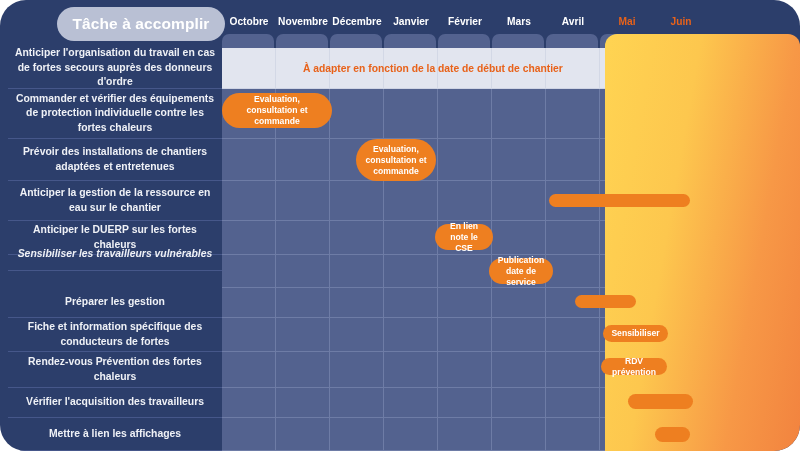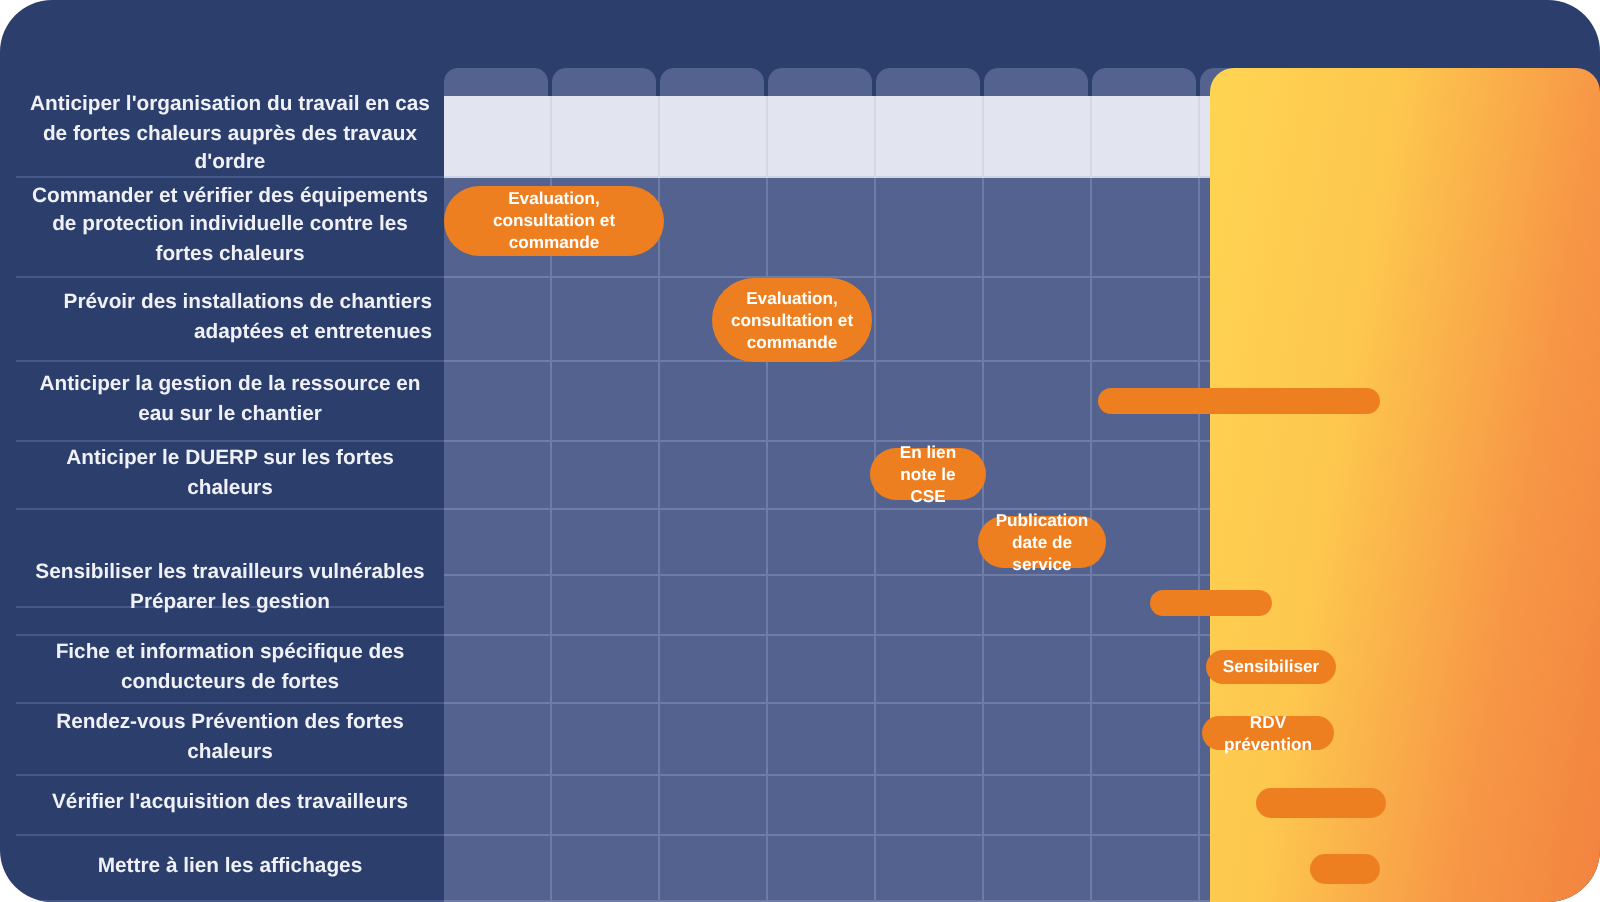--- a/index.html
+++ b/index.html
@@ -187,41 +187,56 @@
       <div class="cell" style="left: 324px; width: 54px; top: 384px; height: 33px;"></div>
       <div class="cell" style="left: 378px; width: 54px; top: 384px; height: 33px;"></div>
       <div class="cell" style="left: 432px; width: 54px; top: 384px; height: 33px;"></div>
     </div>
 
   <div id="heat">
     
     
   </div>
 
+  <div id="header">
+    <div id="task-pill">Tâche à accomplir</div>
+    <div id="months">
+        <div class="month-head" style="left: 222px; width: 54px;">Octobre</div>
+        <div class="month-head" style="left: 276px; width: 54px;">Novembre</div>
+        <div class="month-head" style="left: 330px; width: 54px;">Décembre</div>
+        <div class="month-head" style="left: 384px; width: 54px;">Janvier</div>
+        <div class="month-head" style="left: 438px; width: 54px;">Février</div>
+        <div class="month-head" style="left: 492px; width: 54px;">Mars</div>
+        <div class="month-head" style="left: 546px; width: 54px;">Avril</div>
+        <div class="month-head hot" style="left: 600px; width: 54px;">Mai</div>
+        <div class="month-head hot" style="left: 654px; width: 54px;">Juin</div>
+      </div>
+  </div>
 
   <div id="row-labels">
-      <div class="row-label" style="top: 48px; height: 41px;">Anticiper l'organisation du travail en cas de fortes chaleurs auprès des travaux d'ordre</div>
+      <div class="row-label" style="top: 48px; height: 41px;">Anticiper l'organisation du travail en cas de fortes secours auprès des donneurs d'ordre</div>
       <div class="row-label" style="top: 89px; height: 50px;">Commander et vérifier des équipements de protection individuelle contre les fortes chaleurs</div>
-      <div class="row-label" style="top: 139px; height: 42px; text-align: right;">Prévoir des installations de chantiers adaptées et entretenues</div>
+      <div class="row-label" style="top: 139px; height: 42px;">Prévoir des installations de chantiers adaptées et entretenues</div>
       <div class="row-label" style="top: 181px; height: 40px;">Anticiper la gestion de la ressource en eau sur le chantier</div>
       <div class="row-label" style="top: 221px; height: 34px;">Anticiper le DUERP sur les fortes chaleurs</div>
-      <div class="row-label" style="top: 271px; height: 33px;">Sensibiliser les travailleurs vulnérables</div>
+      <div class="row-label" style="top: 238px; height: 33px; font-style: italic;">Sensibiliser les travailleurs vulnérables</div>
       <div class="row-label" style="top: 288px; height: 30px;">Préparer les gestion</div>
       <div class="row-label" style="top: 318px; height: 34px;">Fiche et information spécifique des conducteurs de fortes</div>
       <div class="row-label" style="top: 352px; height: 36px; text-align: center;">Rendez-vous Prévention des fortes chaleurs</div>
       <div class="row-label" style="top: 388px; height: 30px;">Vérifier l'acquisition des travailleurs</div>
       <div class="row-label" style="top: 418px; height: 33px;">Mettre à lien les affichages</div>
     </div>
 
   <div id="bars">
       <div class="bar" style="left: 222px; top: 93px; width: 110px; height: 35px;">Evaluation, consultation et commande</div>
       <div class="bar" style="left: 356px; top: 139px; width: 80px; height: 42px;">Evaluation, consultation et commande</div>
       <div class="bar plain" style="left: 549px; top: 194px; width: 141px; height: 13px;"></div>
       <div class="bar" style="left: 435px; top: 224px; width: 58px; height: 26px;">En lien note le CSE</div>
       <div class="bar" style="left: 489px; top: 258px; width: 64px; height: 26px;">Publication date de service</div>
       <div class="bar plain" style="left: 575px; top: 295px; width: 61px; height: 13px;"></div>
       <div class="bar" style="left: 603px; top: 325px; width: 65px; height: 17px;">Sensibiliser</div>
       <div class="bar" style="left: 601px; top: 358px; width: 66px; height: 17px;">RDV prévention</div>
       <div class="bar plain" style="left: 628px; top: 394px; width: 65px; height: 15px;"></div>
       <div class="bar plain" style="left: 655px; top: 427px; width: 35px; height: 15px;"></div>
     </div>
 
+  <div class="note-text" style="left:303px; top:63px;">À adapter en fonction de la date de début de chantier</div>
 </div>
 
 </body></html>

